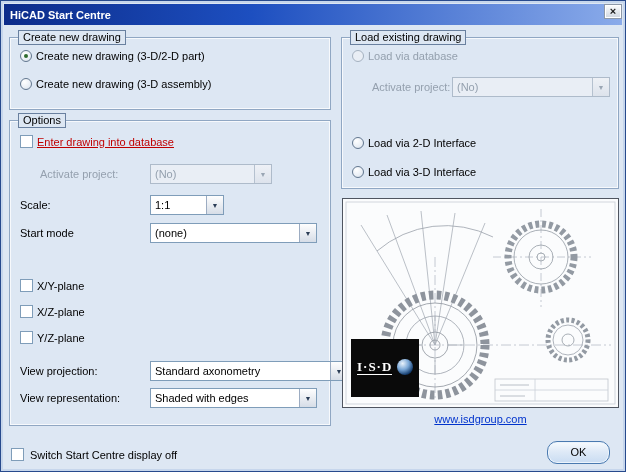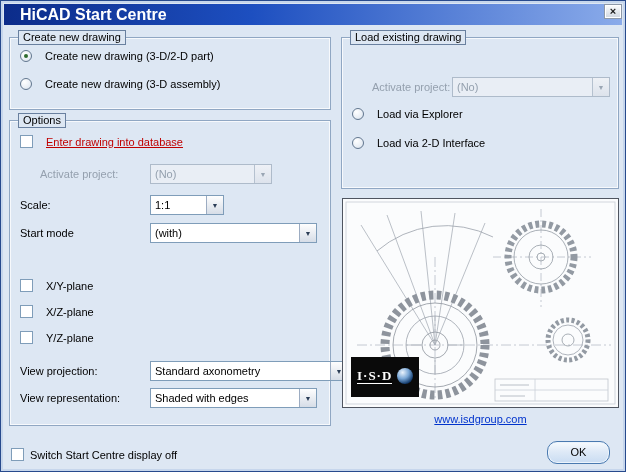--- a/index.html
+++ b/index.html
@@ -16,21 +16,21 @@
     background: #dde7f3;
     border: 1px solid #274a8d;
     box-shadow: inset 0 0 0 2px #c6d6ec;
   }
   .titlebar {
     position: absolute; left: 3px; right: 3px; top: 3px; height: 21px;
     background: linear-gradient(90deg, #0c2c8a 0%, #1d4fc0 40%, #8aabea 100%);
     display: flex; align-items: center;
   }
   .title {
-    color: #fff; font-weight: bold; font-size: 16px; padding-left: 16px;
+    color: #fff; font-weight: bold; font-size: 11px; padding-left: 6px;
     white-space: nowrap;
   }
   .close-btn {
     position: absolute; right: 3px; top: 3px; width: 18px; height: 15px;
     background: linear-gradient(#fdfdfd, #cfd6e0);
     border: 1px solid #8d98a8;
     box-shadow: inset 0 0 0 1px #fff;
     font-size: 11px; font-weight: bold; line-height: 13px; text-align: center;
     color: #1a1a1a; cursor: default;
   }
@@ -39,21 +39,21 @@
     border: 1px solid #90a7c3;
     box-shadow: inset 0 0 0 1px rgba(255,255,255,0.75);
   }
   .group-caption {
     position: absolute; top: -8px; left: 8px;
     background: #dde7f3;
     border: 1px solid #69809f;
     padding: 0 4px; height: 15px; line-height: 13px;
     white-space: nowrap;
   }
-  .g-row { position: absolute; display: flex; align-items: center; gap: 13px; white-space: nowrap; }
+  .g-row { position: absolute; display: flex; align-items: center; gap: 4px; white-space: nowrap; }
   .radio {
     width: 12px; height: 12px; border-radius: 50%;
     border: 1px solid #62778f; flex: 0 0 12px;
     background: radial-gradient(circle at 35% 30%, #ffffff, #e7edf4 65%, #c2cddb);
     position: relative;
   }
   .radio .dot { position: absolute; inset: 3px; border-radius: 50%; background: #2f6b2f; display: none; }
   .radio.selected .dot { display: block; }
   .radio.disabled { border-color: #a4b1c0; background: #e9eef5; }
   .check {
@@ -79,21 +79,21 @@
   .combo.disabled { background: #e9eef5; border-color: #aebbca; }
   .combo.disabled .combo-field { color: #94a0ae; }
   .combo.disabled .combo-btn { background: linear-gradient(#eef1f6, #dde3ec); color: #9aa6b4; border-left-color: #b5c1cf; }
   .preview {
     position: absolute; left: 341px; top: 197px; width: 277px; height: 210px;
     border: 1px solid #4f5560; background: #fbfcfd; overflow: hidden;
   }
   .isd-logo {
     position: absolute; left: 8px; bottom: 10px;
     display: flex; align-items: flex-end; gap: 5px;
-    background: #0a0a0a; padding: 11px 6px;
+    background: #0a0a0a; padding: 20px 6px;
     border-bottom: 2px solid #0a0a0a;
     text-decoration: underline;
   }
   .isd-text {
     color: #fff; font-weight: bold; font-size: 13px; letter-spacing: 1px;
     font-family: "Liberation Serif", serif;
     border-bottom: 1px solid #fff; line-height: 14px;
   }
   .isd-sphere {
     width: 16px; height: 16px; border-radius: 50%;
@@ -149,21 +149,21 @@
     </div>
 
     <span class="abs-label" style="left:10px; top:78px;">Scale:</span>
     <div class="combo" style="left:140px; top:74px; width:74px;">
       <span class="combo-field">1:1</span>
       <span class="combo-btn">▼</span>
     </div>
 
     <span class="abs-label" style="left:10px; top:106px;">Start mode</span>
     <div class="combo" style="left:140px; top:102px; width:167px;">
-      <span class="combo-field">(with)</span>
+      <span class="combo-field">(none)</span>
       <span class="combo-btn">▼</span>
     </div>
 
 
     <div class="g-row" style="left:10px; top:158px;">
       <span class="check"></span>
       <span class="label">X/Y-plane</span>
     </div>
     <div class="g-row" style="left:10px; top:184px;">
       <span class="check"></span>
@@ -183,34 +183,38 @@
     <span class="abs-label" style="left:10px; top:271px;">View representation:</span>
     <div class="combo" style="left:140px; top:267px; width:167px;">
       <span class="combo-field">Shaded with edges</span>
       <span class="combo-btn">▼</span>
     </div>
   </div>
 
   <div class="group" style="left:340px; top:36px; width:278px; height:152px;">
     <span class="group-caption">Load existing drawing</span>
 
+    <div class="g-row" style="left:10px; top:12px;">
+      <span class="radio disabled"></span>
+      <span class="label disabled-text">Load via database</span>
+    </div>
 
     <span class="abs-label disabled-text" style="left:30px; top:43px;">Activate project:</span>
     <div class="combo disabled" style="left:110px; top:39px; width:158px;">
       <span class="combo-field">(No)</span>
       <span class="combo-btn">▼</span>
     </div>
 
-    <div class="g-row" style="left:10px; top:70px;">
-      <span class="radio"></span>
-      <span class="label">Load via Explorer</span>
-    </div>
     <div class="g-row" style="left:10px; top:99px;">
       <span class="radio"></span>
       <span class="label">Load via 2-D Interface</span>
+    </div>
+    <div class="g-row" style="left:10px; top:128px;">
+      <span class="radio"></span>
+      <span class="label">Load via 3-D Interface</span>
     </div>
   </div>
 
   <div class="preview">
     <svg viewBox="0 0 275 208" width="275" height="208">
       <g stroke="#aab0b9" fill="none" stroke-width="0.8">
         <rect x="3" y="3" width="269" height="202" stroke="#c9ced5"></rect>
 
         <line x1="14" y1="146" x2="268" y2="146" stroke-dasharray="10 3 2 3" stroke="#b7bdc6"></line>
         <line x1="92" y1="58" x2="92" y2="202" stroke-dasharray="10 3 2 3" stroke="#b7bdc6"></line>

